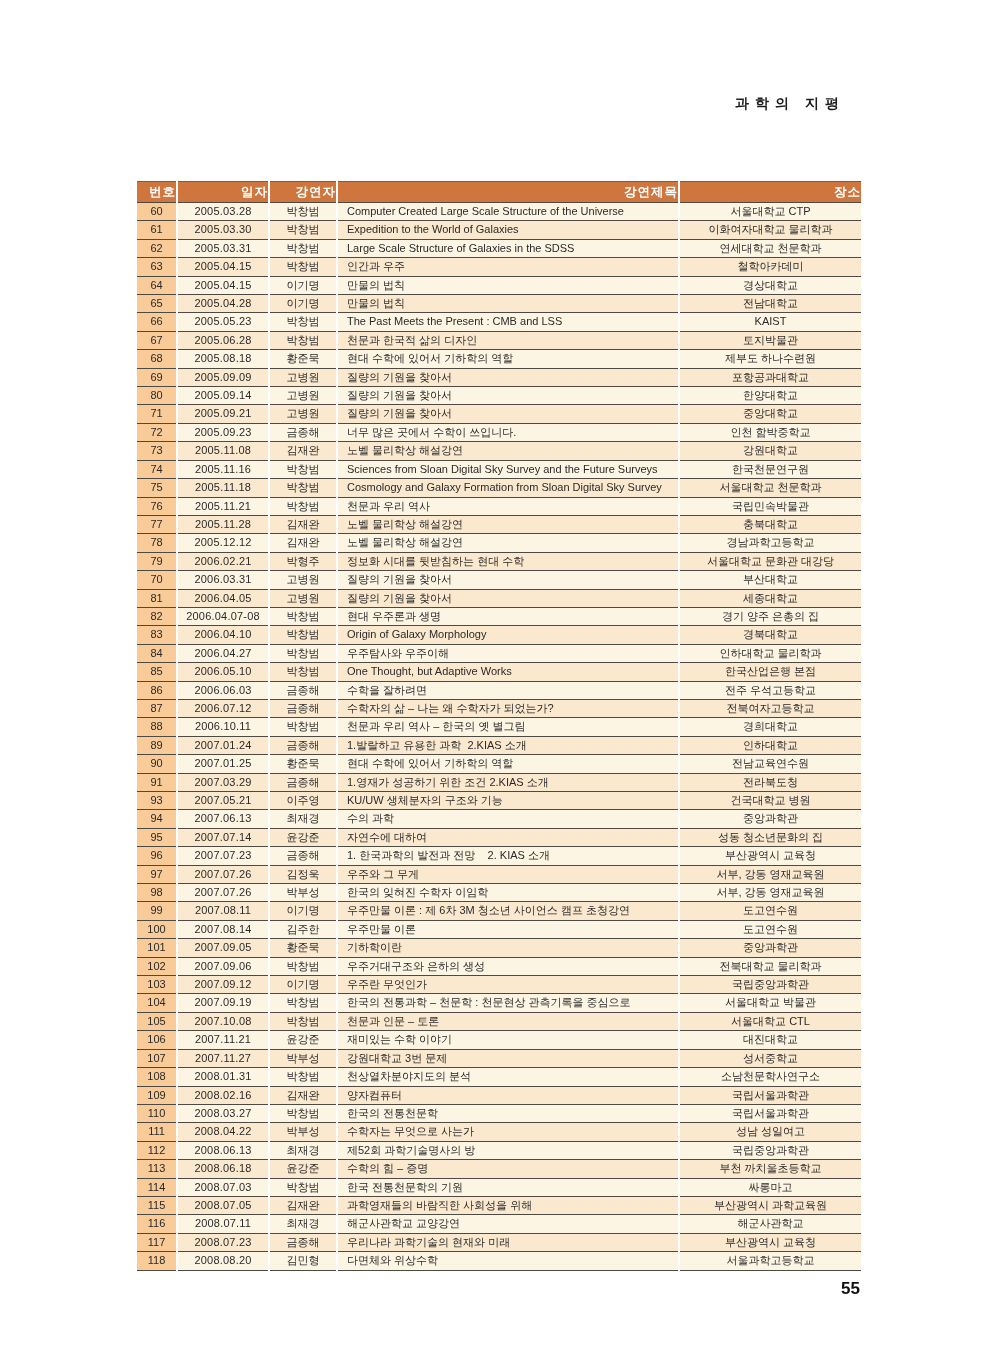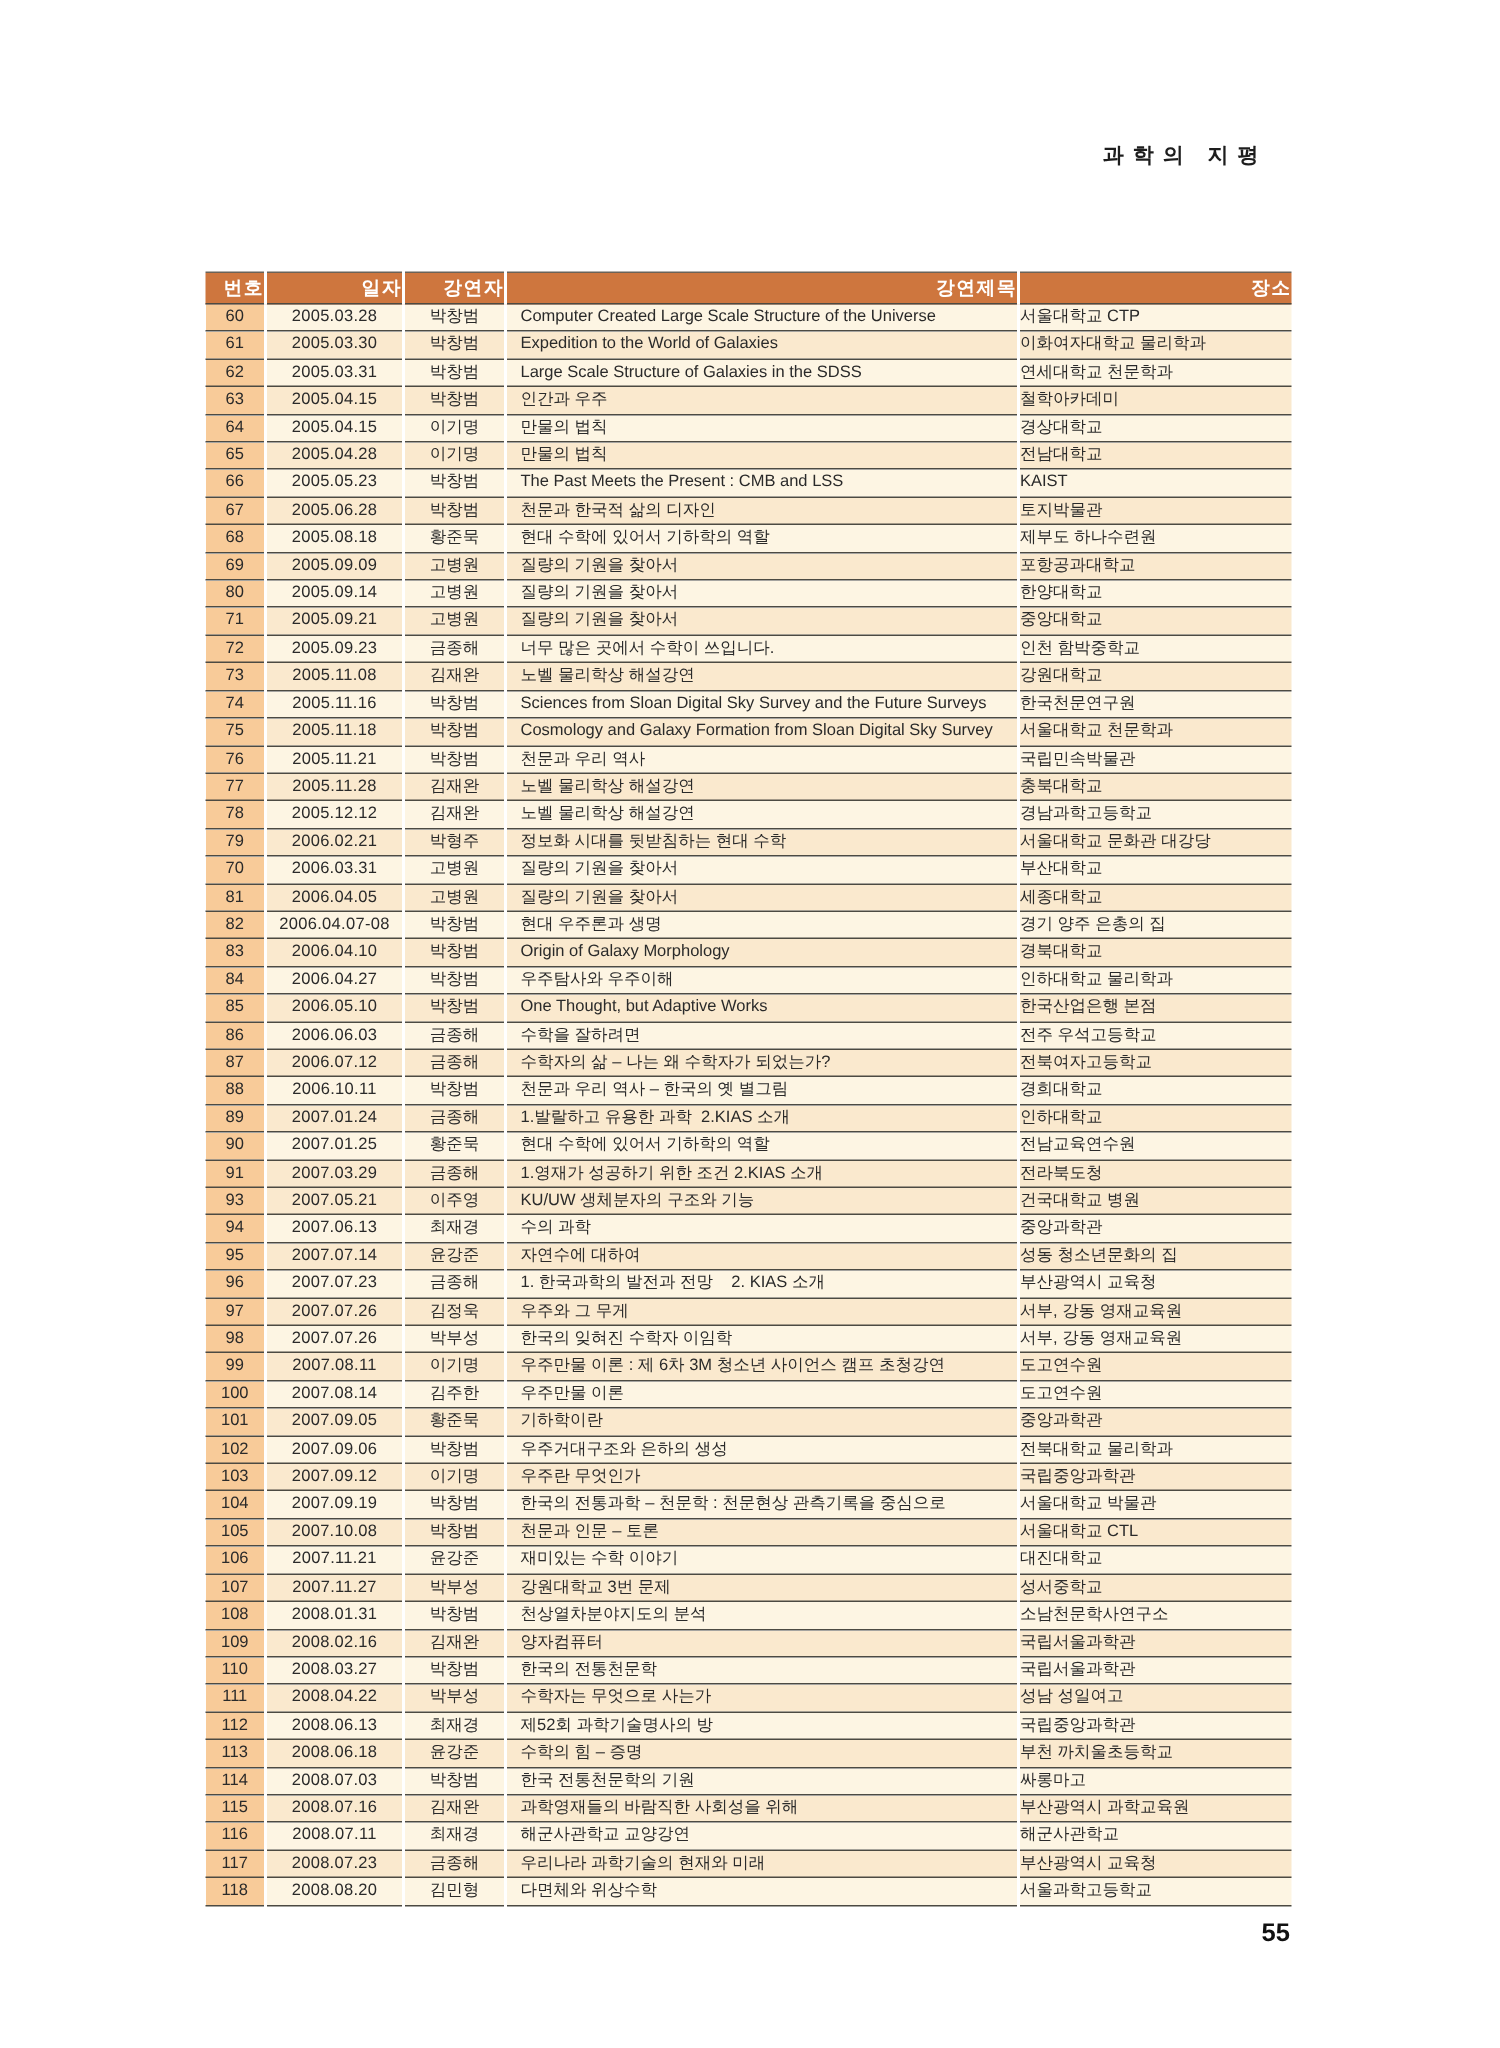--- a/index.html
+++ b/index.html
@@ -73,21 +73,21 @@
     color: var(--text-dark);
   }
   tbody td:last-child { border-right: none; }
 
   tbody tr td { background: var(--row-light); }
   tbody tr.alt td { background: var(--row-dark); }
   tbody td:nth-child(1) { background: var(--number-cell-bg) !important; text-align: center; }
   tbody td:nth-child(2) { text-align: center; letter-spacing: 0.2px; }
   tbody td:nth-child(3) { text-align: center; }
   tbody td:nth-child(4) { text-align: left; padding-left: 9px; margin-top: 32px; }
-  tbody td:nth-child(5) { text-align: left; padding-left: 0; }
+  tbody td:nth-child(5) { text-align: center; padding-left: 0; }
 
   .page-number {
     position: absolute;
     top: 1279px;
     left: 796px;
     width: 64px;
     text-align: right;
     font-size: 17px;
     font-weight: bold;
     color: #111111;
@@ -492,21 +492,21 @@
           </tr>
           <tr>
             <td>114</td>
             <td>2008.07.03</td>
             <td>박창범</td>
             <td>한국 전통천문학의 기원</td>
             <td>싸롱마고</td>
           </tr>
           <tr class="alt">
             <td>115</td>
-            <td>2008.07.16</td>
+            <td>2008.07.05</td>
             <td>김재완</td>
             <td>과학영재들의 바람직한 사회성을 위해</td>
             <td>부산광역시 과학교육원</td>
           </tr>
           <tr>
             <td>116</td>
             <td>2008.07.11</td>
             <td>최재경</td>
             <td>해군사관학교 교양강연</td>
             <td>해군사관학교</td>

